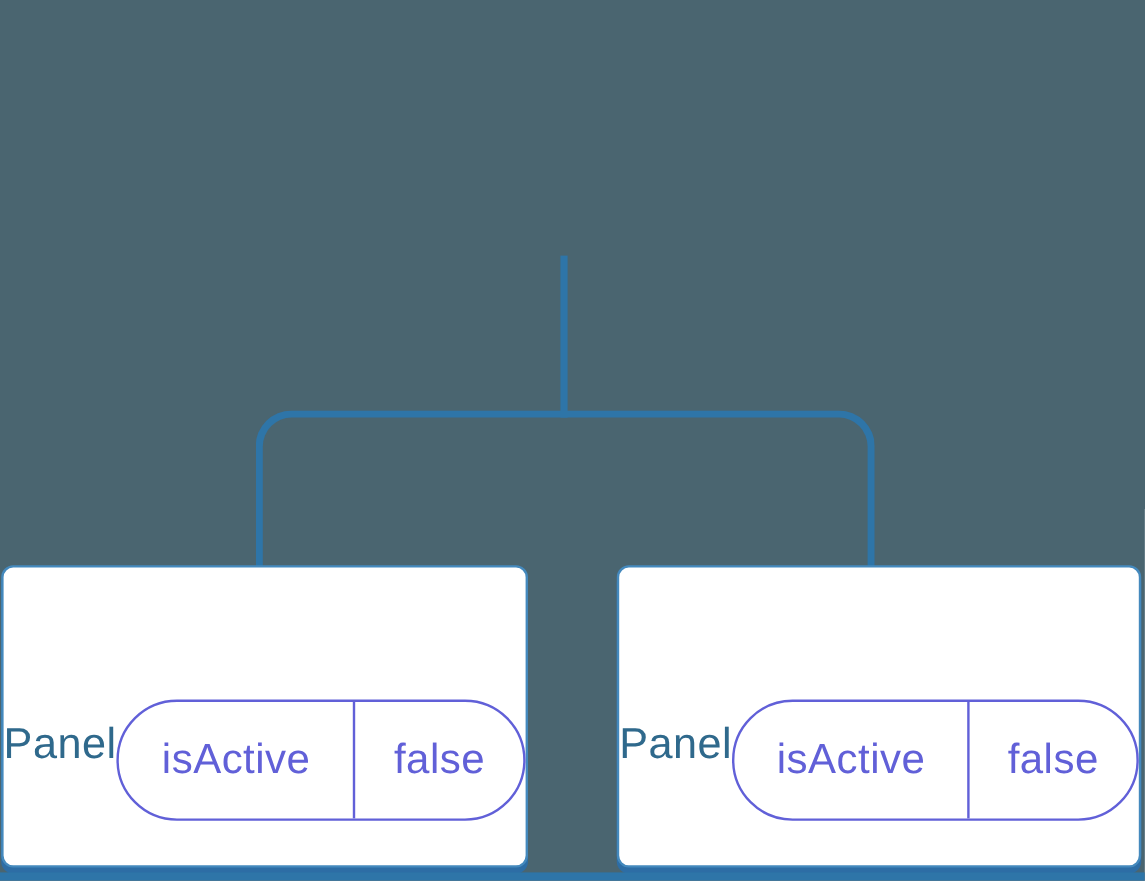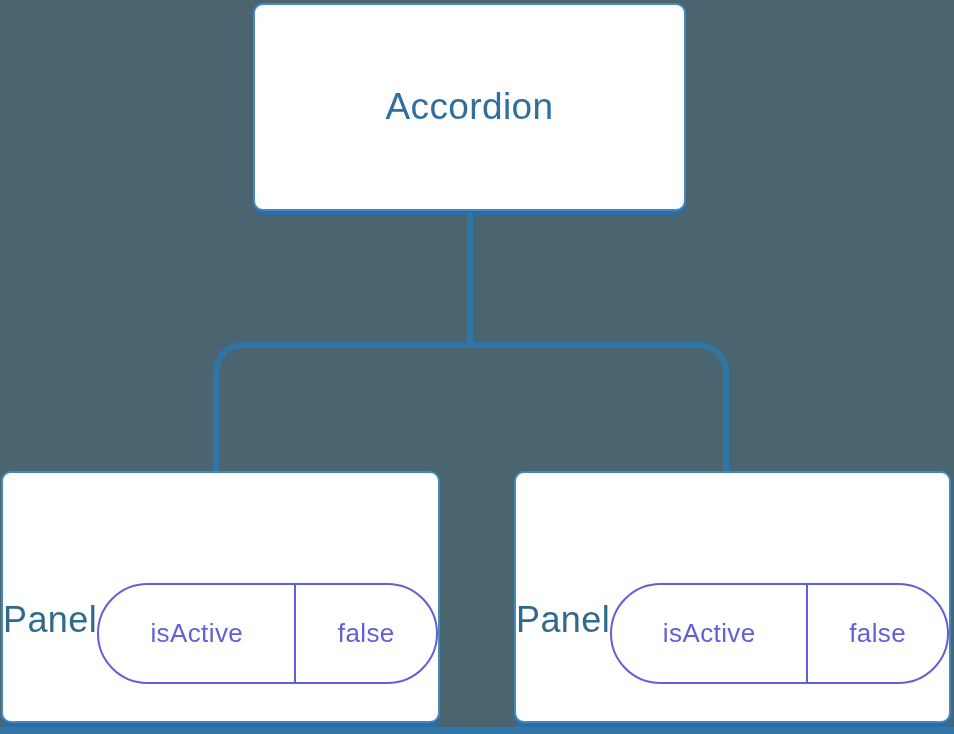--- a/index.html
+++ b/index.html
@@ -58,21 +58,21 @@
   .pill {
     margin-top: 26px;
     width: 371px;
     height: 101px;
     border: 2px solid var(--accent-purple, #6160d8);
     border-radius: 60px;
     box-sizing: border-box;
     display: flex;
     align-items: stretch;
     color: var(--accent-purple, #6160d8);
-    font-size: 26px;
+    font-size: 35px;
     letter-spacing: 0.4px;
     background: #ffffff;
   }
   .pill-cell {
     display: flex;
     align-items: center;
     justify-content: center;
   }
   .pill-name {
     flex: 0 0 58%;
@@ -100,23 +100,20 @@
     left: 0; top: 727px;
     width: 954px; height: 7px;
     background: var(--line, #2e75a8);
   }
 </style>
 </head>
 <body>
 
 <div class="stage">
 
-  <div class="node node-root">
-    <span class="root-label">Accordion</span>
-  </div>
 
   <div class="stem"></div>
   <div class="branch"></div>
 
   <div class="node node-panel left">
     <span class="panel-label">Panel</span>
     <div class="pill">
       <span class="pill-cell pill-name">isActive</span>
       <span class="pill-cell pill-value">false</span>
     </div>

